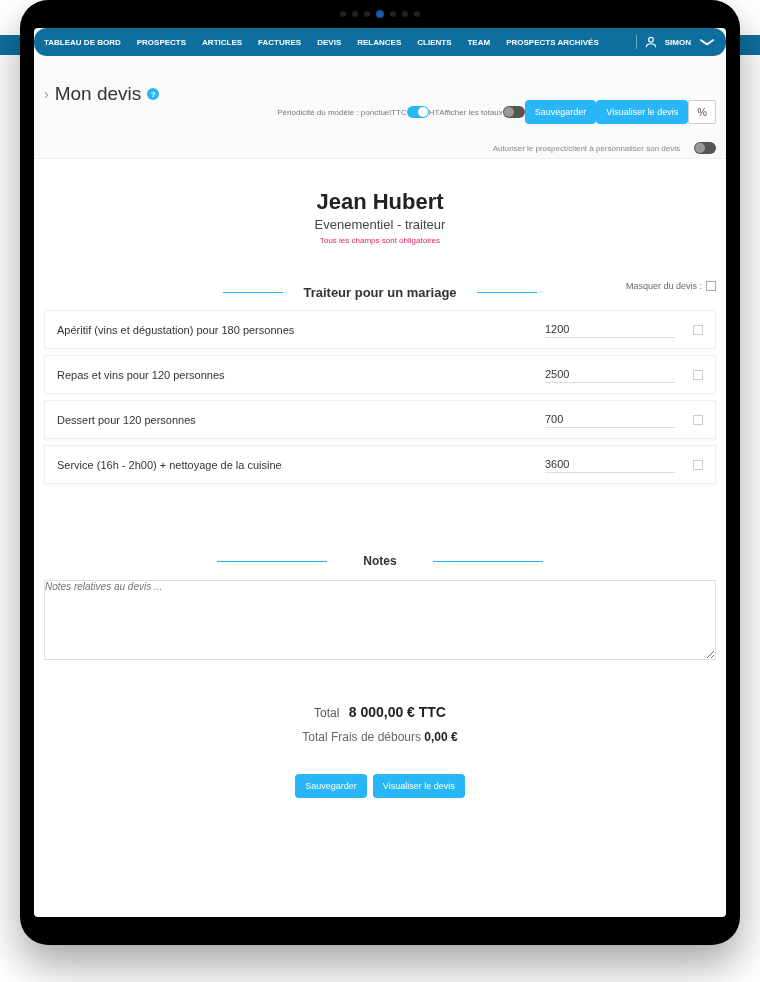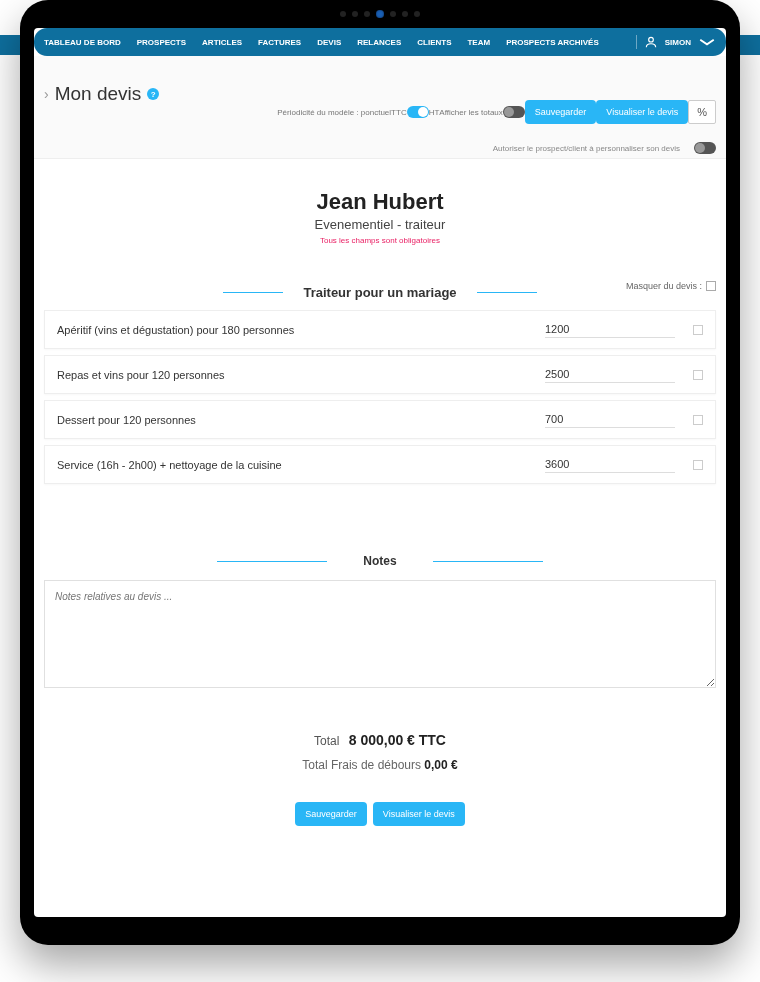--- a/index.html
+++ b/index.html
@@ -63,22 +63,22 @@
       display: flex; align-items: center; box-shadow: 0 1px 2px rgba(0,0,0,0.03);
     }
     .line-desc { flex: 1; font-size: 11px; color: #333; }
     .line-price { width: 130px; font-size: 11px; color: #333; border-bottom: 1px solid #ddd; padding: 2px 0; }
     .line-check { width: 10px; height: 10px; border: 1px solid #ccc; margin-left: 18px; }
     .notes-section { margin-top: 70px; }
     .notes-header { display: flex; align-items: center; justify-content: center; gap: 36px; margin-bottom: 12px; }
     .notes-line { height: 1px; width: 110px; background: #29b6f6; }
     .notes-title { font-size: 12px; font-weight: bold; color: #333; }
     .notes-area {
-      width: 100%; height: 108px; border: 1px solid #e0e0e0; resize: both;
-      font-size: 10px; font-style: italic; color: #999; padding: 10px; font-family: inherit;
+      width: 100%; height: 80px; border: 1px solid #e0e0e0; resize: both;
+      font-size: 10px; font-style: italic; color: #999; font-family: inherit;
     }
     .totals { text-align: center; margin-top: 40px; }
     .total-main { font-size: 12px; color: #555; }
     .total-main b { font-size: 14px; color: #222; margin-left: 6px; }
     .total-sub { font-size: 12px; color: #666; margin-top: 10px; }
     .total-sub b { color: #222; }
     .footer-buttons { display: flex; justify-content: center; gap: 6px; margin-top: 30px; }
   </style>
 </head>
 <body>

